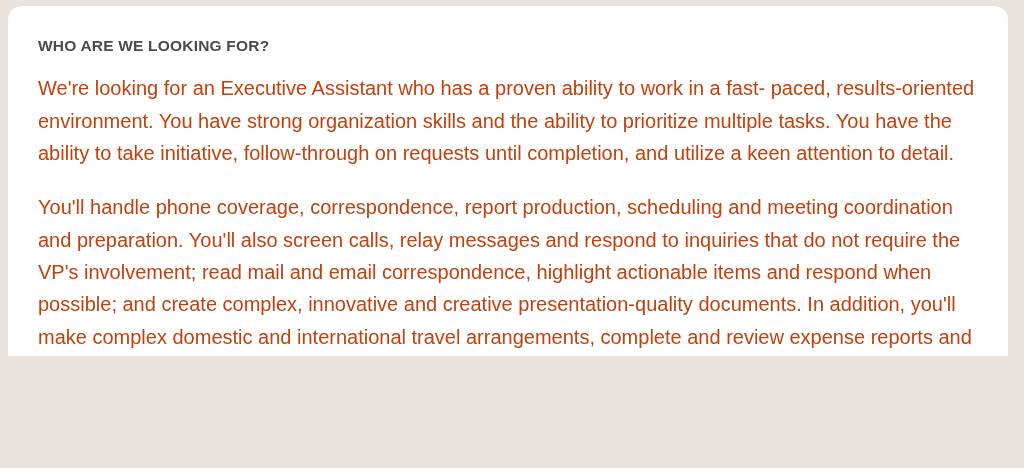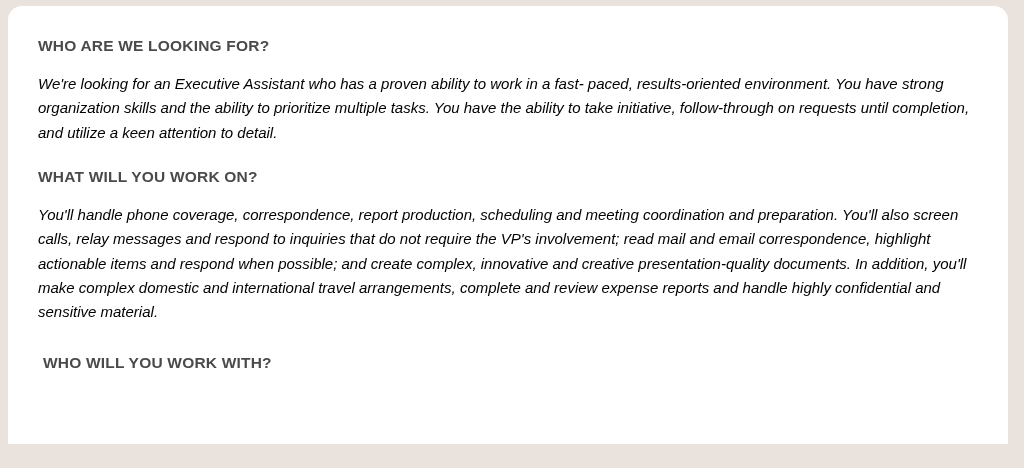--- a/index.html
+++ b/index.html
@@ -17,21 +17,21 @@
     position: relative;
     width: 1024px;
     height: 468px;
     box-sizing: border-box;
   }
   .card {
     position: absolute;
     left: 8px;
     top: 6px;
     width: 1000px;
-    height: 438px;
+    height: 350px;
     background: #ffffff;
     border-top-left-radius: 14px;
     border-top-right-radius: 14px;
     box-sizing: border-box;
     padding: 30px 28px 12px 30px;
     overflow: hidden;
   }
   .job-section {
     margin: 0;
   }
@@ -40,44 +40,42 @@
     font-weight: bold;
     color: #4a4a4a;
     letter-spacing: 0.2px;
     margin: 0 0 16px 0;
     line-height: 1.3;
   }
   .section-heading.indent {
     padding-left: 5px;
   }
   .section-body {
-    font-size: 15px;
-    color: #000000;
+    font-size: 20px;
+    color: #c2410c;
     line-height: 1.62;
     margin: 0 0 22px 0;
     max-width: 962px;
-    font-style: italic;
   }
   .section-body.tight {
     margin-bottom: 28px;
   }
 </style>
 </head>
 <body>
 
 <div class="page-wrap">
   <div class="card">
 
     <div class="job-section">
       <h2 class="section-heading">WHO ARE WE LOOKING FOR?</h2>
       <p class="section-body">We're looking for an Executive Assistant who has a proven ability to work in a fast- paced, results-oriented environment. You have strong organization skills and the ability to prioritize multiple tasks. You have the ability to take initiative, follow-through on requests until completion, and utilize a keen attention to detail.</p>
     </div>
 
     <div class="job-section">
-      <h2 class="section-heading">WHAT WILL YOU WORK ON?</h2>
       <p class="section-body tight">You'll handle phone coverage, correspondence, report production, scheduling and meeting coordination and preparation. You'll also screen calls, relay messages and respond to inquiries that do not require the VP's involvement; read mail and email correspondence, highlight actionable items and respond when possible; and create complex, innovative and creative presentation-quality documents. In addition, you'll make complex domestic and international travel arrangements, complete and review expense reports and handle highly confidential and sensitive material.</p>
     </div>
 
     <div class="job-section">
       <h2 class="section-heading indent"> WHO WILL YOU WORK WITH?</h2>
     </div>
 
   </div>
 </div>
 

